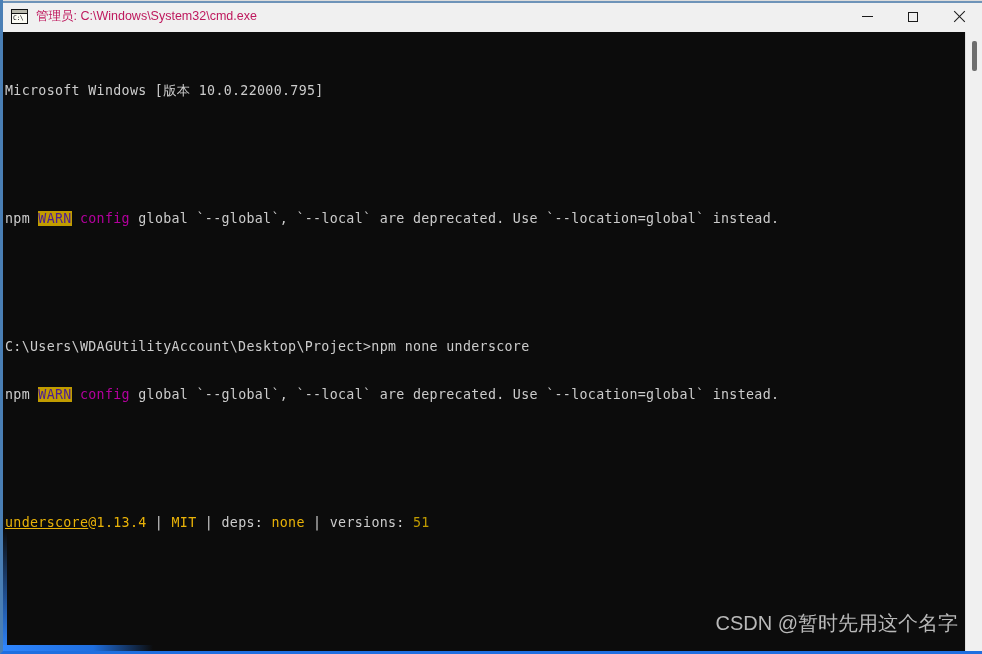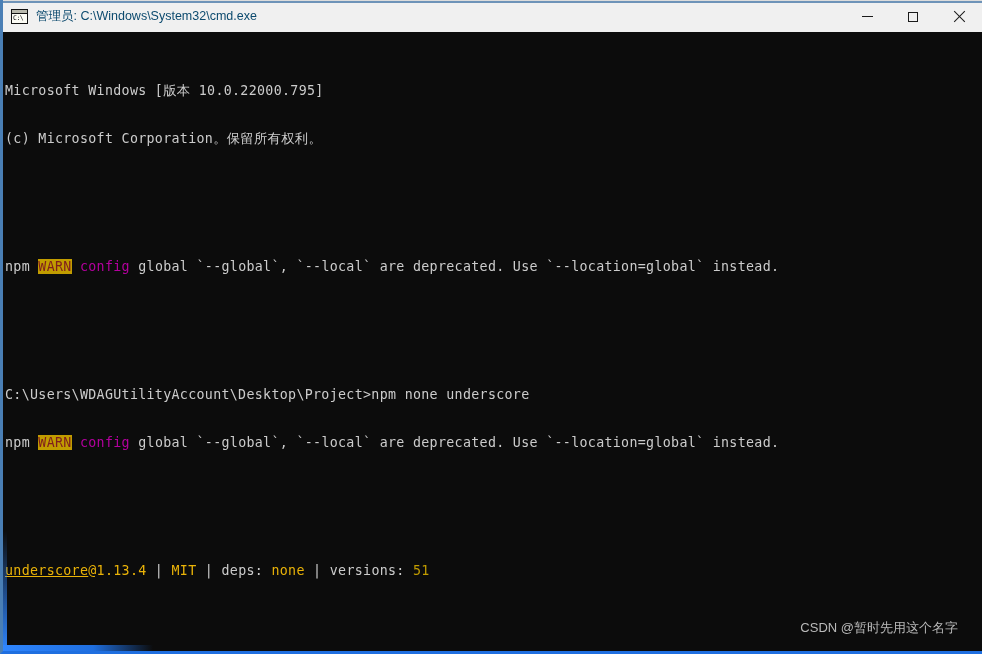--- a/index.html
+++ b/index.html
@@ -48,21 +48,21 @@
   }
   .cmd-icon::after {
     content: "C:\\";
     position: absolute; left: 1px; top: 3px;
     font-family: "DejaVu Sans Mono", monospace;
     font-size: 6.5px; line-height: 10px; color: #111;
     letter-spacing: -0.5px;
   }
   #title-text {
     font-size: 12.5px;
-    color: #0c4a6e;
+    color: #be185d;
     white-space: nowrap;
     font-family: "Liberation Sans", sans-serif;
   }
   #win-controls {
     margin-left: auto;
     display: flex; height: 32px;
     flex: 0 0 auto;
   }
   .win-btn {
     width: 46px; height: 32px;
@@ -88,21 +88,20 @@
   }
   .glyph-close::before { transform: rotate(45deg); }
   .glyph-close::after  { transform: rotate(-45deg); }
 
   
   #console-wrap {
     position: relative;
     height: 619px;
     background: #0c0c0c;
     display: flex;
-    flex-direction: column;
   }
   #console {
     flex: 1 1 auto;
     padding: 3px 0 0 2px;
     font-family: "DejaVu Sans Mono", monospace;
     font-size: 13.3px;
     line-height: 16px;
     color: #cccccc;
     white-space: pre;
     overflow: hidden;
@@ -112,21 +111,21 @@
   .blank { height: 16px; }
 
   
   .c-white   { color: #cccccc; }
   .c-green   { color: #eab308; }
   .c-yellow  { color: #c19c00; text-align: right; }
   .c-magenta { color: #b4009e; text-align: right; }
   .c-underline { text-decoration: underline; }
   .warn-badge {
     background: #c19c00;
-    color: #7f1d1d;
+    color: #4c1d95;
   }
 
   
   #scrollbar {
     width: 17px;
     background: #f0f0f0;
     border-left: 1px solid #e0e0e0;
     position: relative;
     flex: 0 0 auto;
   }
@@ -136,21 +135,21 @@
     width: 5px; height: 30px;
     background: #6e6e6e;
     border-radius: 2px;
   }
 
   
   #watermark {
     position: absolute;
     right: 24px; bottom: 14px;
     font-family: "Liberation Sans", sans-serif;
-    font-size: 13px;
+    font-size: 20px;
     color: #b9b9b9;
     white-space: nowrap;
     pointer-events: none;
   }
   
   #glow-bl {
     position: absolute;
     left: 0; bottom: 0;
     width: 150px; height: 6px;
     background: linear-gradient(90deg,#2f86ff,#1f6fe0 60%,rgba(31,111,224,0) 100%);
@@ -181,21 +180,20 @@
         <span class="glyph-close"></span>
       </div>
     </div>
   </div>
 
   <div id="console-wrap">
 
     <div id="console">
 
       <div class="line"><span class="c-white">Microsoft Windows [版本 10.0.22000.795]</span></div>
-      <div class="line"><span class="c-white">(c) Microsoft Corporation。保留所有权利。</span></div>
       <div class="blank"></div>
 
       
       <div class="line"><span class="c-white">npm </span><span class="warn-badge">WARN</span><span class="c-white"> </span><span class="c-magenta">config</span><span class="c-white"> global `--global`, `--local` are deprecated. Use `--location=global` instead.</span></div>
       <div class="blank"></div>
 
       
       <div class="line"><span class="c-white">C:\Users\WDAGUtilityAccount\Desktop\Project&gt;</span><span class="c-white">npm none underscore</span></div>
       <div class="line"><span class="c-white">npm </span><span class="warn-badge">WARN</span><span class="c-white"> </span><span class="c-magenta">config</span><span class="c-white"> global `--global`, `--local` are deprecated. Use `--location=global` instead.</span></div>
       <div class="blank"></div>

